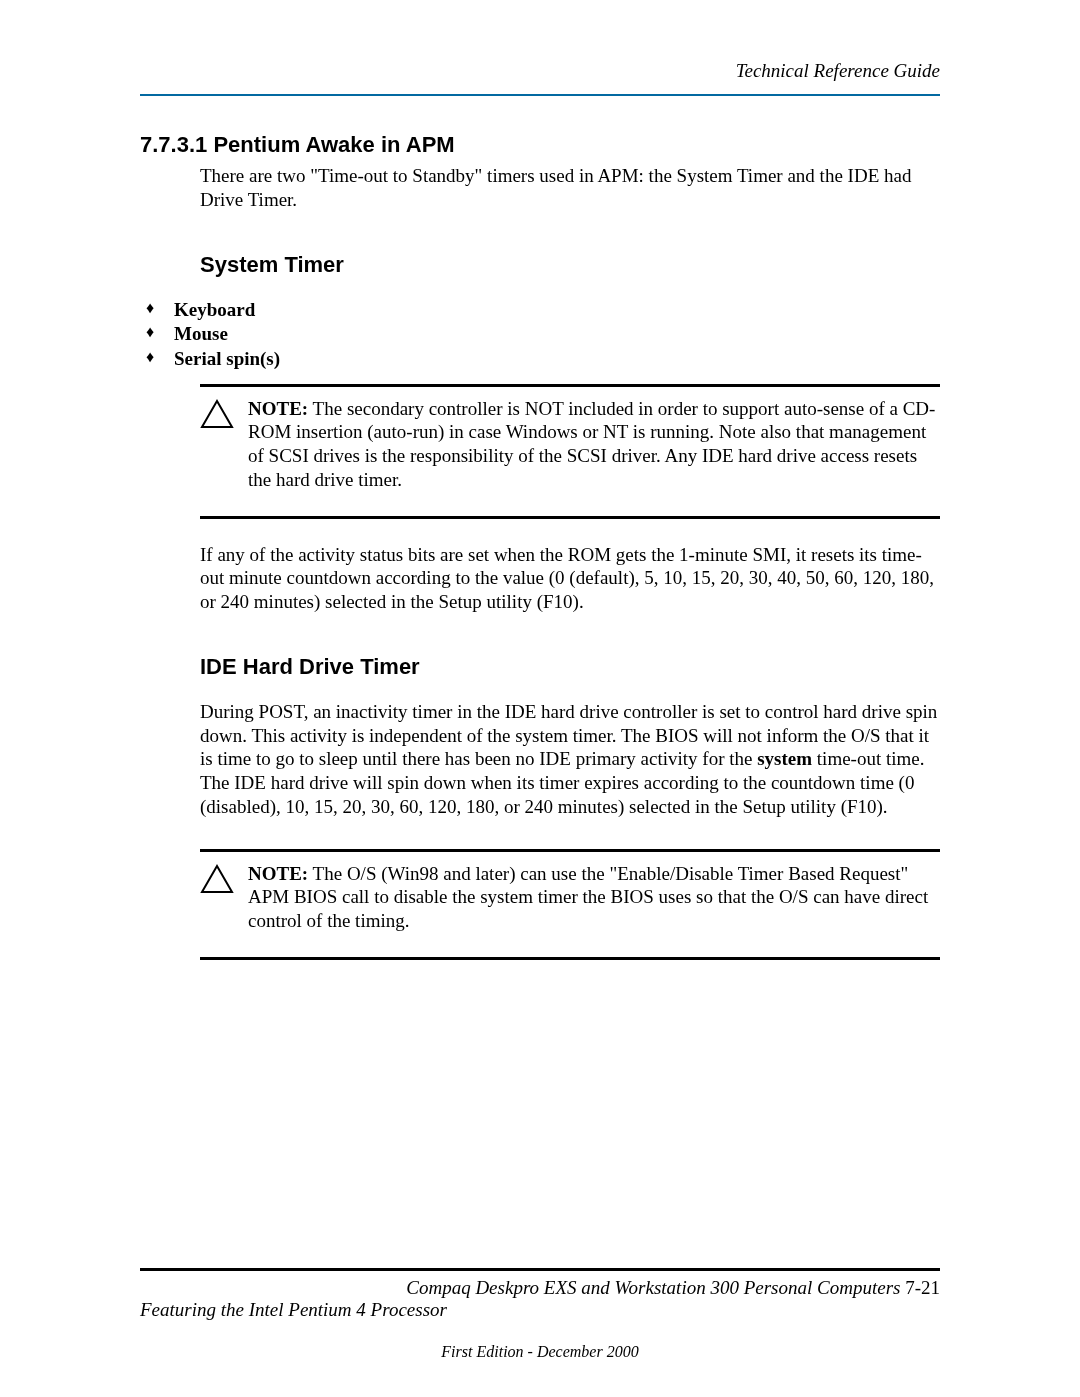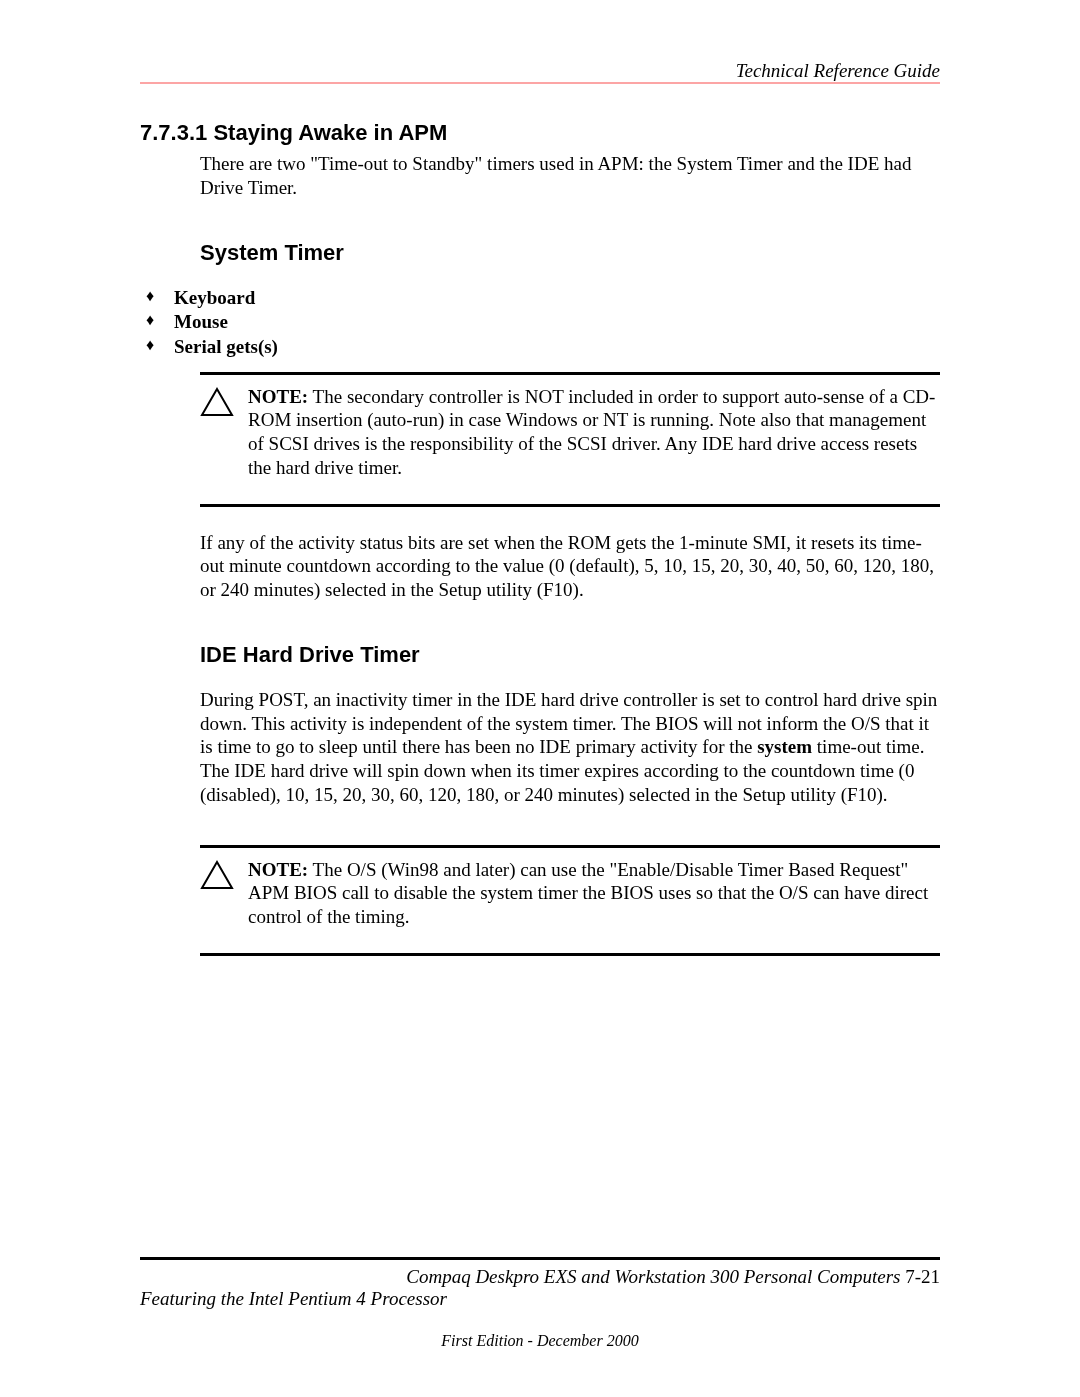--- a/index.html
+++ b/index.html
@@ -10,22 +10,22 @@
     color: #000;
   }
   .page {
     box-sizing: border-box;
     width: 1080px;
     height: 1397px;
     padding: 60px 140px 50px 140px;
     position: relative;
   }
   .header-area {
-    border-bottom: 2px solid #fca5a5;
-    padding-bottom: 0;
+    border-bottom: 2px solid #0369a1;
+    padding-bottom: 12px;
     margin-bottom: 36px;
   }
   .header-title {
     text-align: right;
     font-style: italic;
     font-size: 19px;
   }
   .section-number-title {
     font-family: Arial, Helvetica, sans-serif;
     font-weight: bold;
@@ -85,21 +85,21 @@
   .note-label {
     font-weight: bold;
   }
   .para {
     margin-top: 24px;
   }
   .footer-area {
     position: absolute;
     left: 140px;
     right: 140px;
-    bottom: 47px;
+    bottom: 36px;
   }
   .footer-rule {
     border-top: 3px solid #000;
     margin-bottom: 6px;
   }
   .footer-line1 {
     text-align: right;
     font-style: italic;
     font-size: 19px;
   }
@@ -123,32 +123,32 @@
 
 <div class="page">
 
   <div class="header-area">
     <div class="header-title">Technical Reference Guide</div>
   </div>
 
   <div class="section-number-title">
     <span>7.7.3.1</span>
     <span> </span>
-    <span>Staying Awake in APM</span>
+    <span>Pentium Awake in APM</span>
   </div>
 
   <div class="indent body-text">There are two "Time-out to Standby" timers used in APM: the System Timer and the IDE had Drive Timer.</div>
 
   <div class="indent subheading">System Timer</div>
 
 
   <ul class="diamond indent">
     <li>Keyboard</li>
     <li>Mouse</li>
-    <li>Serial gets(s)</li>
+    <li>Serial spin(s)</li>
   </ul>
 
   <div class="note-box indent">
     <span class="note-icon">
       <svg width="34" height="30" viewBox="0 0 34 30">
         <polygon points="17,2 32,28 2,28" fill="none" stroke="#000" stroke-width="2" stroke-linejoin="miter"></polygon>
       </svg>
     </span>
     <div class="note-text">
       <span class="note-label">NOTE:</span><span> The secondary controller is NOT included in order to support auto-sense of a CD-ROM insertion (auto-run) in case Windows or NT is running. Note also that management of SCSI drives is the responsibility of the SCSI driver. Any IDE hard drive access resets the hard drive timer.</span>
@@ -156,21 +156,21 @@
   </div>
 
   <div class="indent body-text para">If any of the activity status bits are set when the ROM gets the 1-minute SMI, it resets its time-out minute countdown according to the value (0 (default), 5, 10, 15, 20, 30, 40, 50, 60, 120, 180, or 240 minutes) selected in the Setup utility (F10).</div>
 
   <div class="indent subheading">IDE Hard Drive Timer</div>
 
   <div class="indent body-text">
     <span>During POST, an inactivity timer in the IDE hard drive controller is set to control hard drive spin down. This activity is independent of the system timer. The BIOS will not inform the O/S that it is time to go to sleep until there has been no IDE primary activity for the </span><b>system</b><span> time-out time. The IDE hard drive will spin down when its timer expires according to the countdown time (0 (disabled), 10, 15, 20, 30, 60, 120, 180, or 240 minutes) selected in the Setup utility (F10).</span>
   </div>
 
-  <div class="note-box indent" style="margin-top:38px;">
+  <div class="note-box indent" style="margin-top:30px;">
     <span class="note-icon">
       <svg width="34" height="30" viewBox="0 0 34 30">
         <polygon points="17,2 32,28 2,28" fill="none" stroke="#000" stroke-width="2" stroke-linejoin="miter"></polygon>
       </svg>
     </span>
     <div class="note-text">
       <span class="note-label">NOTE:</span><span> The O/S (Win98 and later) can use the "Enable/Disable Timer Based Request" APM BIOS call to disable the system timer the BIOS uses so that the O/S can have direct control of the timing.</span>
     </div>
   </div>
 

